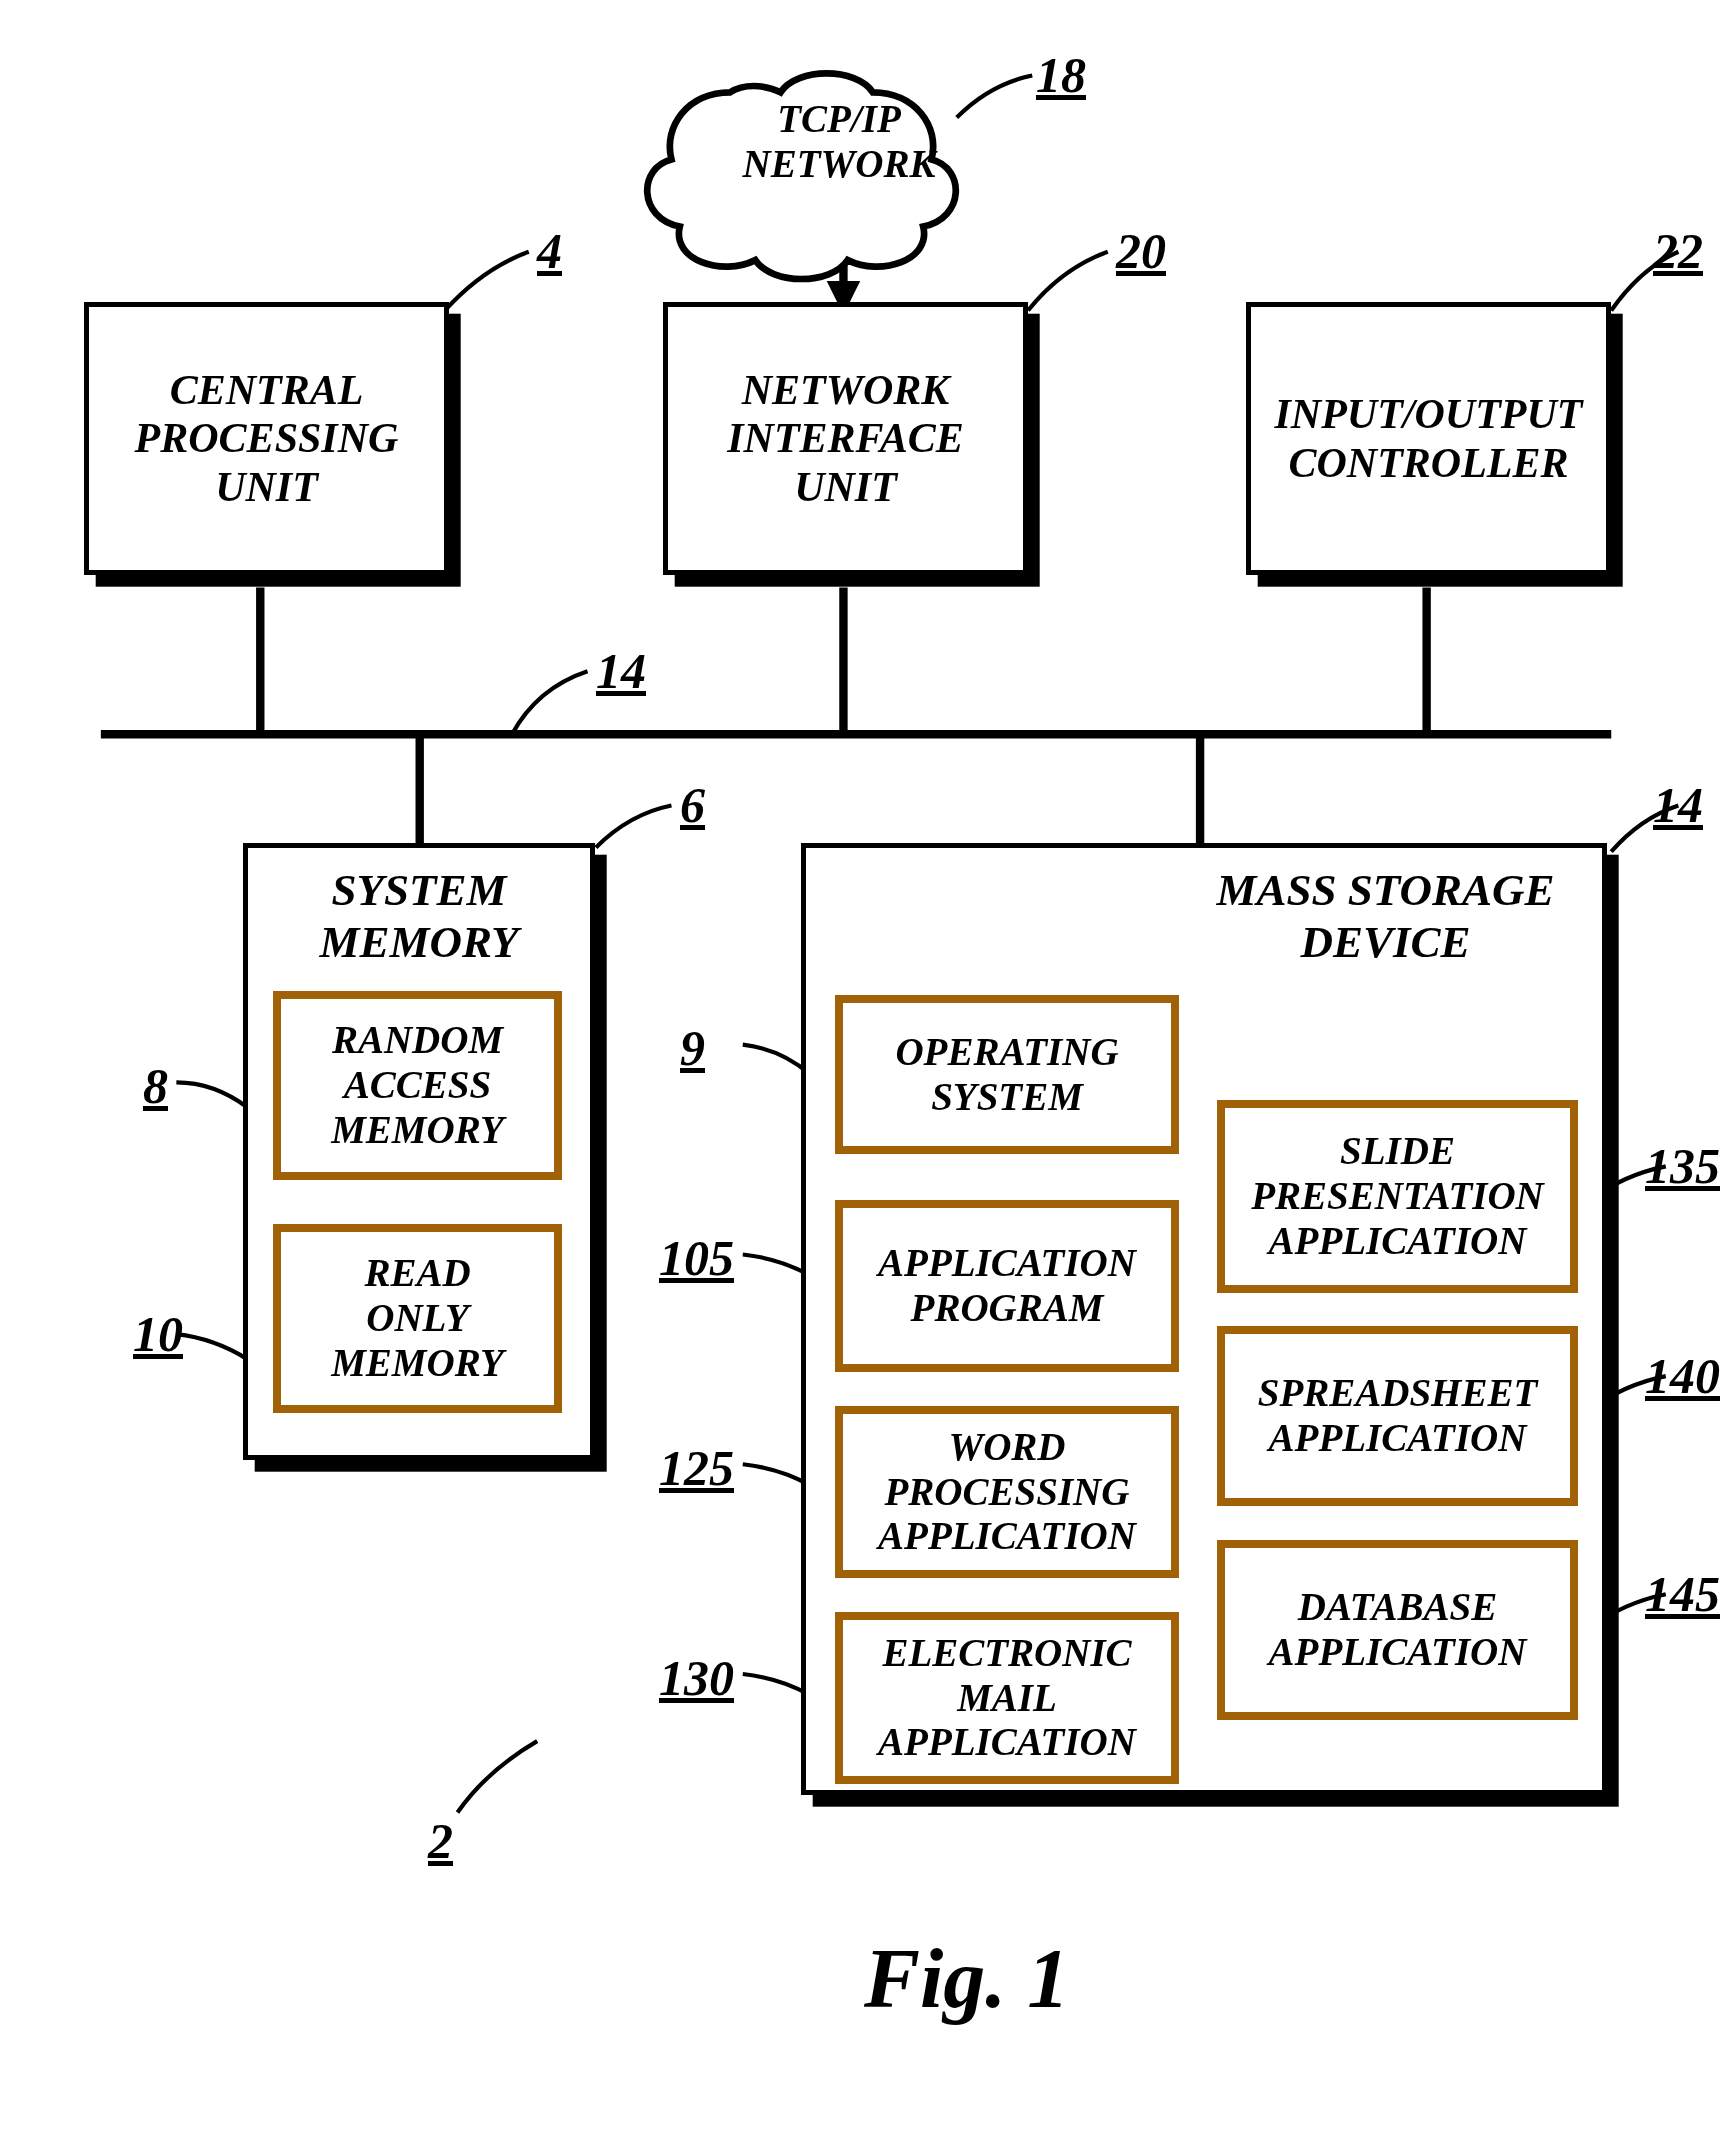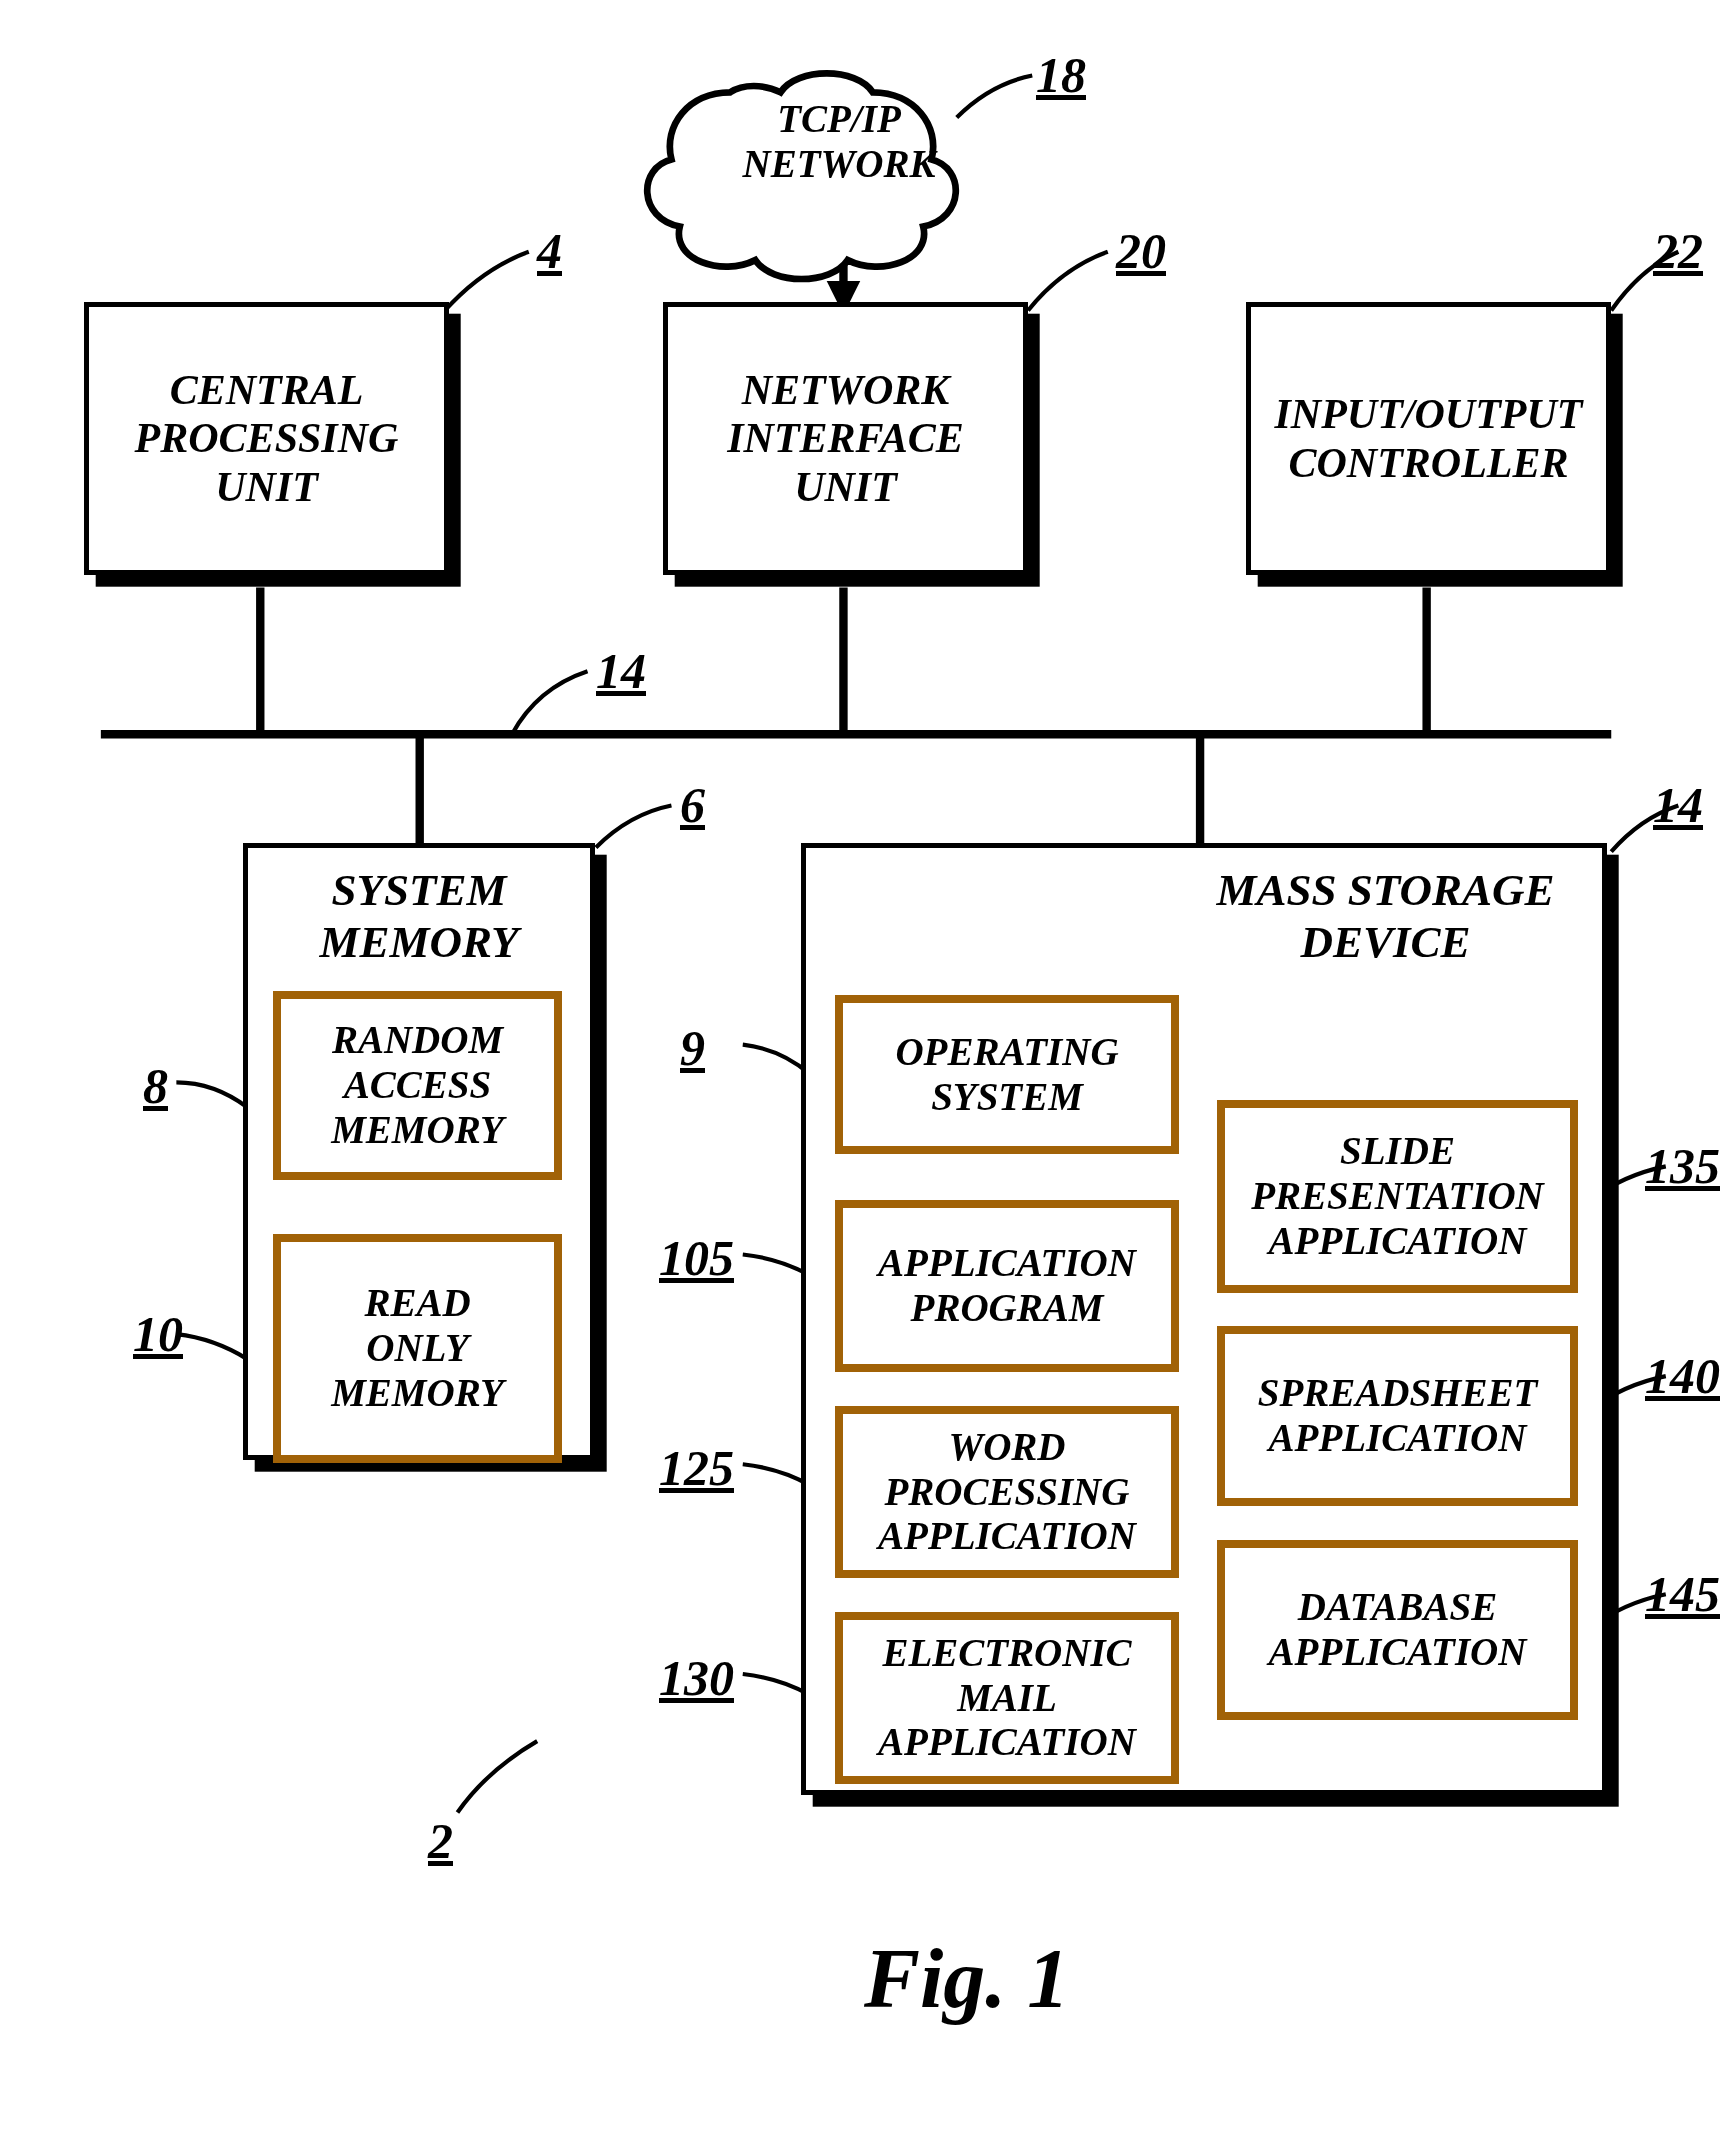--- a/index.html
+++ b/index.html
@@ -147,21 +147,21 @@
   <div class="ref" style="left:596px; top:642px;">14</div>
 
   <div class="box" style="left:243px; top:843px; width:352px; height:617px; display:block;">
     <div class="label-title" style="left:0; top:17px; width:100%; white-space:pre;">SYSTEM
 MEMORY</div>
     <div class="inner" style="left:25px; top:143px; width:289px; height:189px;">
       <span class="txt-sm" style="white-space:pre;">RANDOM
 ACCESS
 MEMORY</span>
     </div>
-    <div class="inner" style="left:25px; top:386px; width:289px; height:229px;">
+    <div class="inner" style="left:25px; top:376px; width:289px; height:189px;">
       <span class="txt-sm" style="white-space:pre;">READ
 ONLY
 MEMORY</span>
     </div>
   </div>
   <div class="ref" style="left:680px; top:776px;">6</div>
   <div class="ref" style="left:143px; top:1057px;">8</div>
   <div class="ref" style="left:117px; top:1305px;margin-left:16px;">10</div>
 
   <div class="box" style="left:801px; top:843px; width:806px; height:952px; display:block;">

